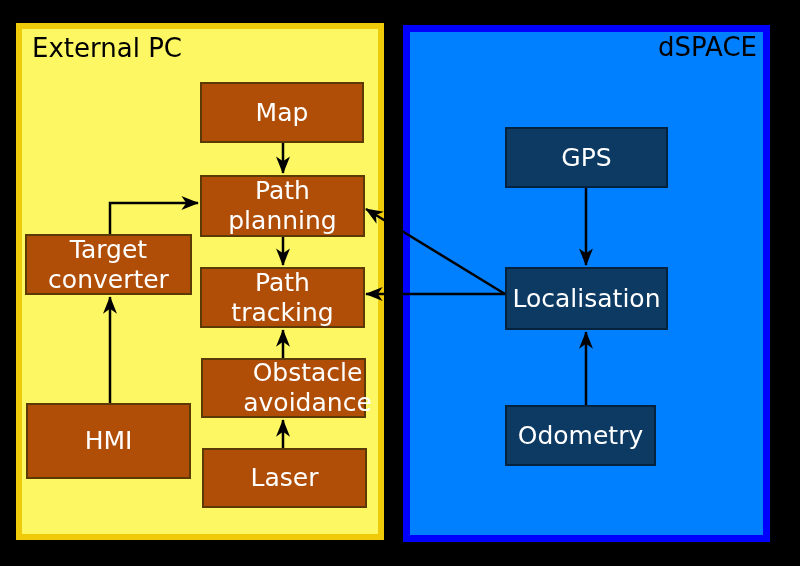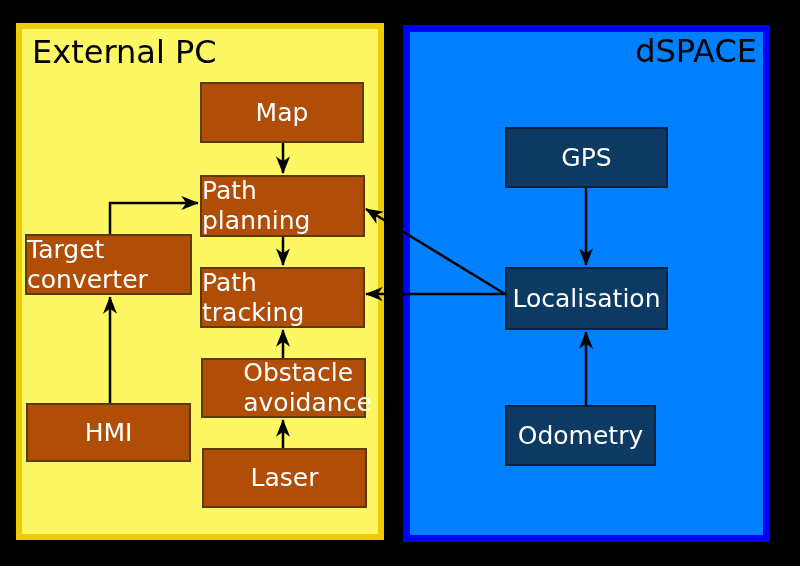--- a/index.html
+++ b/index.html
@@ -5,34 +5,34 @@
   html,body{margin:0;padding:0;background:#000;}
   .stage{position:relative;width:800px;height:566px;background:var(--background,#000);
          font-family:"DejaVu Sans","Liberation Sans",sans-serif;overflow:hidden;}
   .container{position:absolute;box-sizing:border-box;}
   .container-ext{left:16px;top:23px;width:368px;height:517px;
          background:var(--external-pc-fill,#FDF763);
          border:6px solid var(--external-pc-border,#F0CB0A);}
   .container-dsp{left:403px;top:25px;width:367px;height:517px;
          background:var(--dspace-fill,#0080FF);
          border:7px solid var(--dspace-border,#0000FF);}
-  .title{position:absolute;margin:0;font-size:32px;font-weight:400;
+  .title{position:absolute;margin:0;font-size:26px;font-weight:400;
          color:var(--title-text,#000);line-height:1.15;white-space:nowrap;}
   .t-ext{left:10px;top:5px;}
   .t-dsp{right:6px;top:1px;}
   .node{position:absolute;box-sizing:border-box;display:flex;align-items:center;
-        justify-content:center;text-align:left;color:var(--node-text,#fff);
+        justify-content:center;text-align:center;color:var(--node-text,#fff);
         font-size:25px;line-height:1.2;}
   .brown{background:var(--node-brown-fill,#B04E07);border:2px solid var(--node-brown-border,#5C3A06);}
   .navy{background:var(--node-navy-fill,#0C3A63);border:2px solid var(--node-navy-border,#04223E);}
   #n-map{left:200px;top:82px;width:164px;height:61px;}
   #n-pp{left:200px;top:175px;width:165px;height:62px;}
   #n-pt{left:200px;top:267px;width:165px;height:61px;}
   #n-tc{left:25px;top:234px;width:167px;height:61px;}
-  #n-hmi{left:26px;top:403px;width:165px;height:59px;}
+  #n-hmi{left:26px;top:403px;width:165px;height:76px;}
   #n-oa{left:201px;top:358px;width:165px;height:60px;padding-left:48px;}
   #n-laser{left:202px;top:448px;width:165px;height:60px;}
   #n-gps{left:505px;top:127px;width:163px;height:61px;}
   #n-loc{left:505px;top:267px;width:163px;height:63px;}
   #n-odo{left:505px;top:405px;width:151px;height:61px;}
   svg.arrows{position:absolute;left:0;top:0;width:800px;height:566px;pointer-events:none;}
   .arrow{stroke:var(--arrow,#000);stroke-width:2.5;fill:none;}
   .ah{fill:var(--arrow,#000);stroke:none;}
 </style>
 </head>

